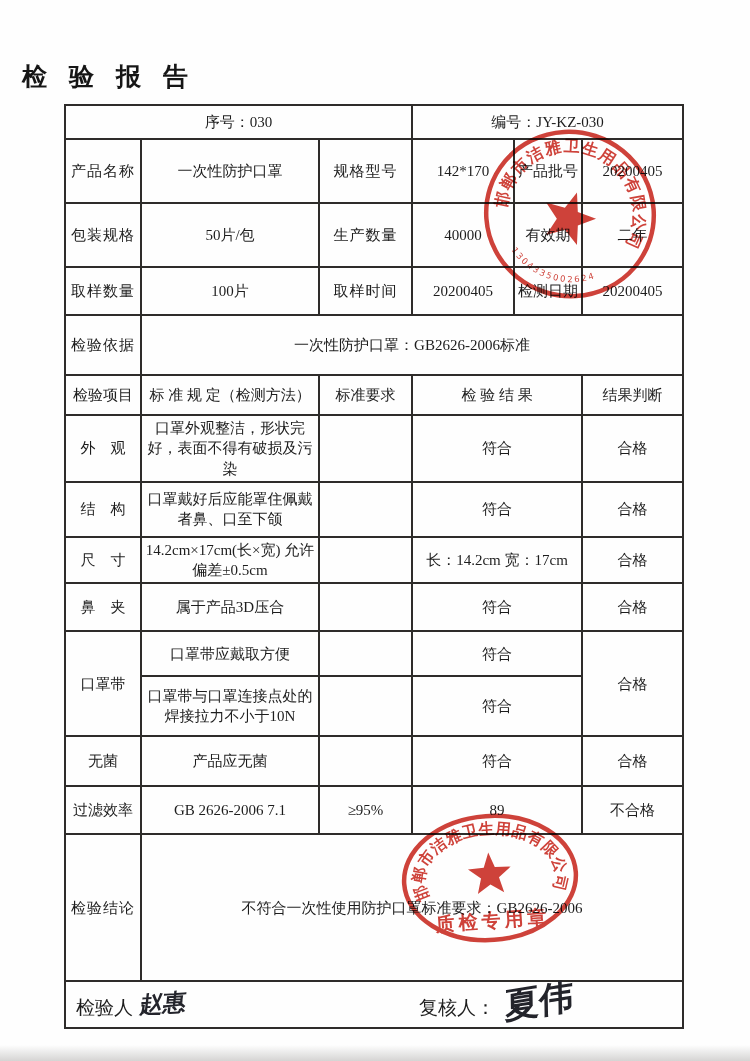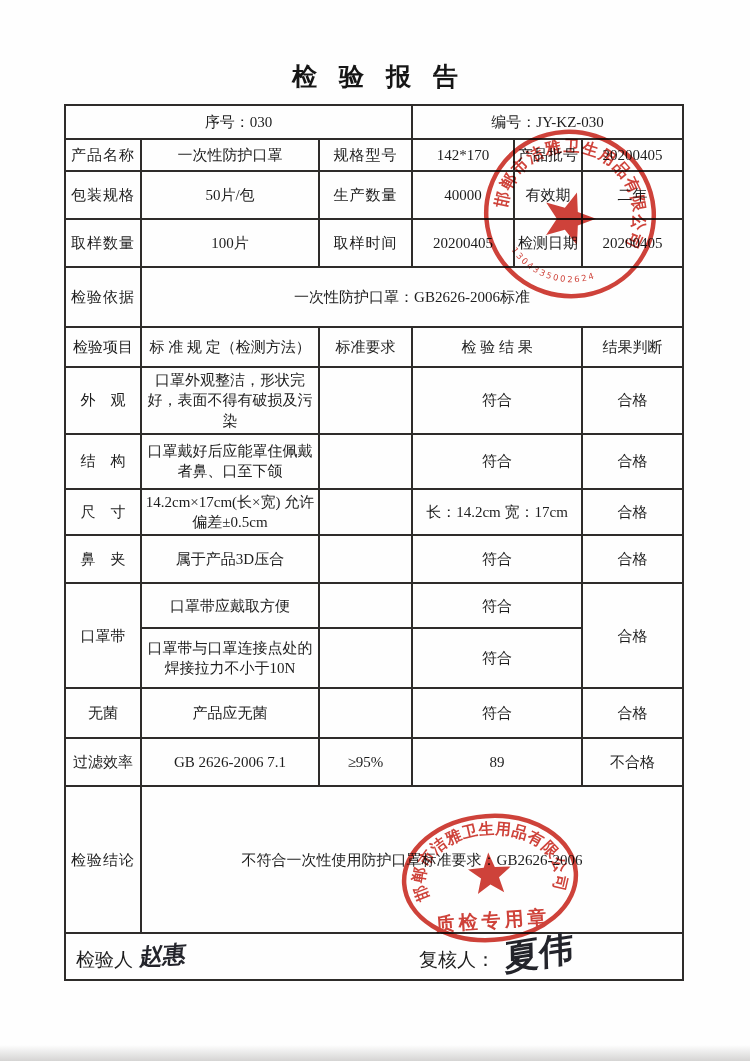--- a/index.html
+++ b/index.html
@@ -6,21 +6,21 @@
   html,body { background:#ffffff; }
   #page {
     position:relative; width:750px; height:1061px;
     background:#fefefe; overflow:hidden;
     font-family:"Liberation Serif","DejaVu Serif",serif;
     color:#1d1d1d;
   }
   
   .doc-title {
     position:absolute; top:60px; left:0; width:100%;
-    text-align:center; font-size:25px; font-weight:bold;
+    text-align:left; font-size:25px; font-weight:bold;
     letter-spacing:22px; text-indent:22px; color:#161616;
   }
   
   table.report {
     position:absolute; left:64px; top:104px; width:618px;
     border-collapse:collapse; table-layout:fixed;
   }
   table.report td {
     border:2px solid #2e2c2a;
     text-align:center; vertical-align:middle;
@@ -69,29 +69,29 @@
         <col style="width:68px">
         <col style="width:101px">
     </colgroup>
 
     <tbody>
         <tr style="height:34px">
       <td colspan="3" class="left nowrap"><span>序号：</span><span>030</span></td>
       <td colspan="3" class="left nowrap"><span>编号：</span><span>JY-KZ-030</span></td>
     </tr>
 
-    <tr style="height:32px">
+    <tr style="height:64px">
       <td class="lbl">产品名称</td>
       <td>一次性防护口罩</td>
       <td class="lbl">规格型号</td>
       <td>142*170</td>
       <td>产品批号</td>
       <td>20200405</td>
     </tr>
-    <tr style="height:48px">
+    <tr style="height:64px">
       <td class="lbl">包装规格</td>
       <td>50片/包</td>
       <td class="lbl">生产数量</td>
       <td>40000</td>
       <td>有效期</td>
       <td>二年</td>
     </tr>
     <tr style="height:48px">
       <td class="lbl">取样数量</td>
       <td>100片</td>

